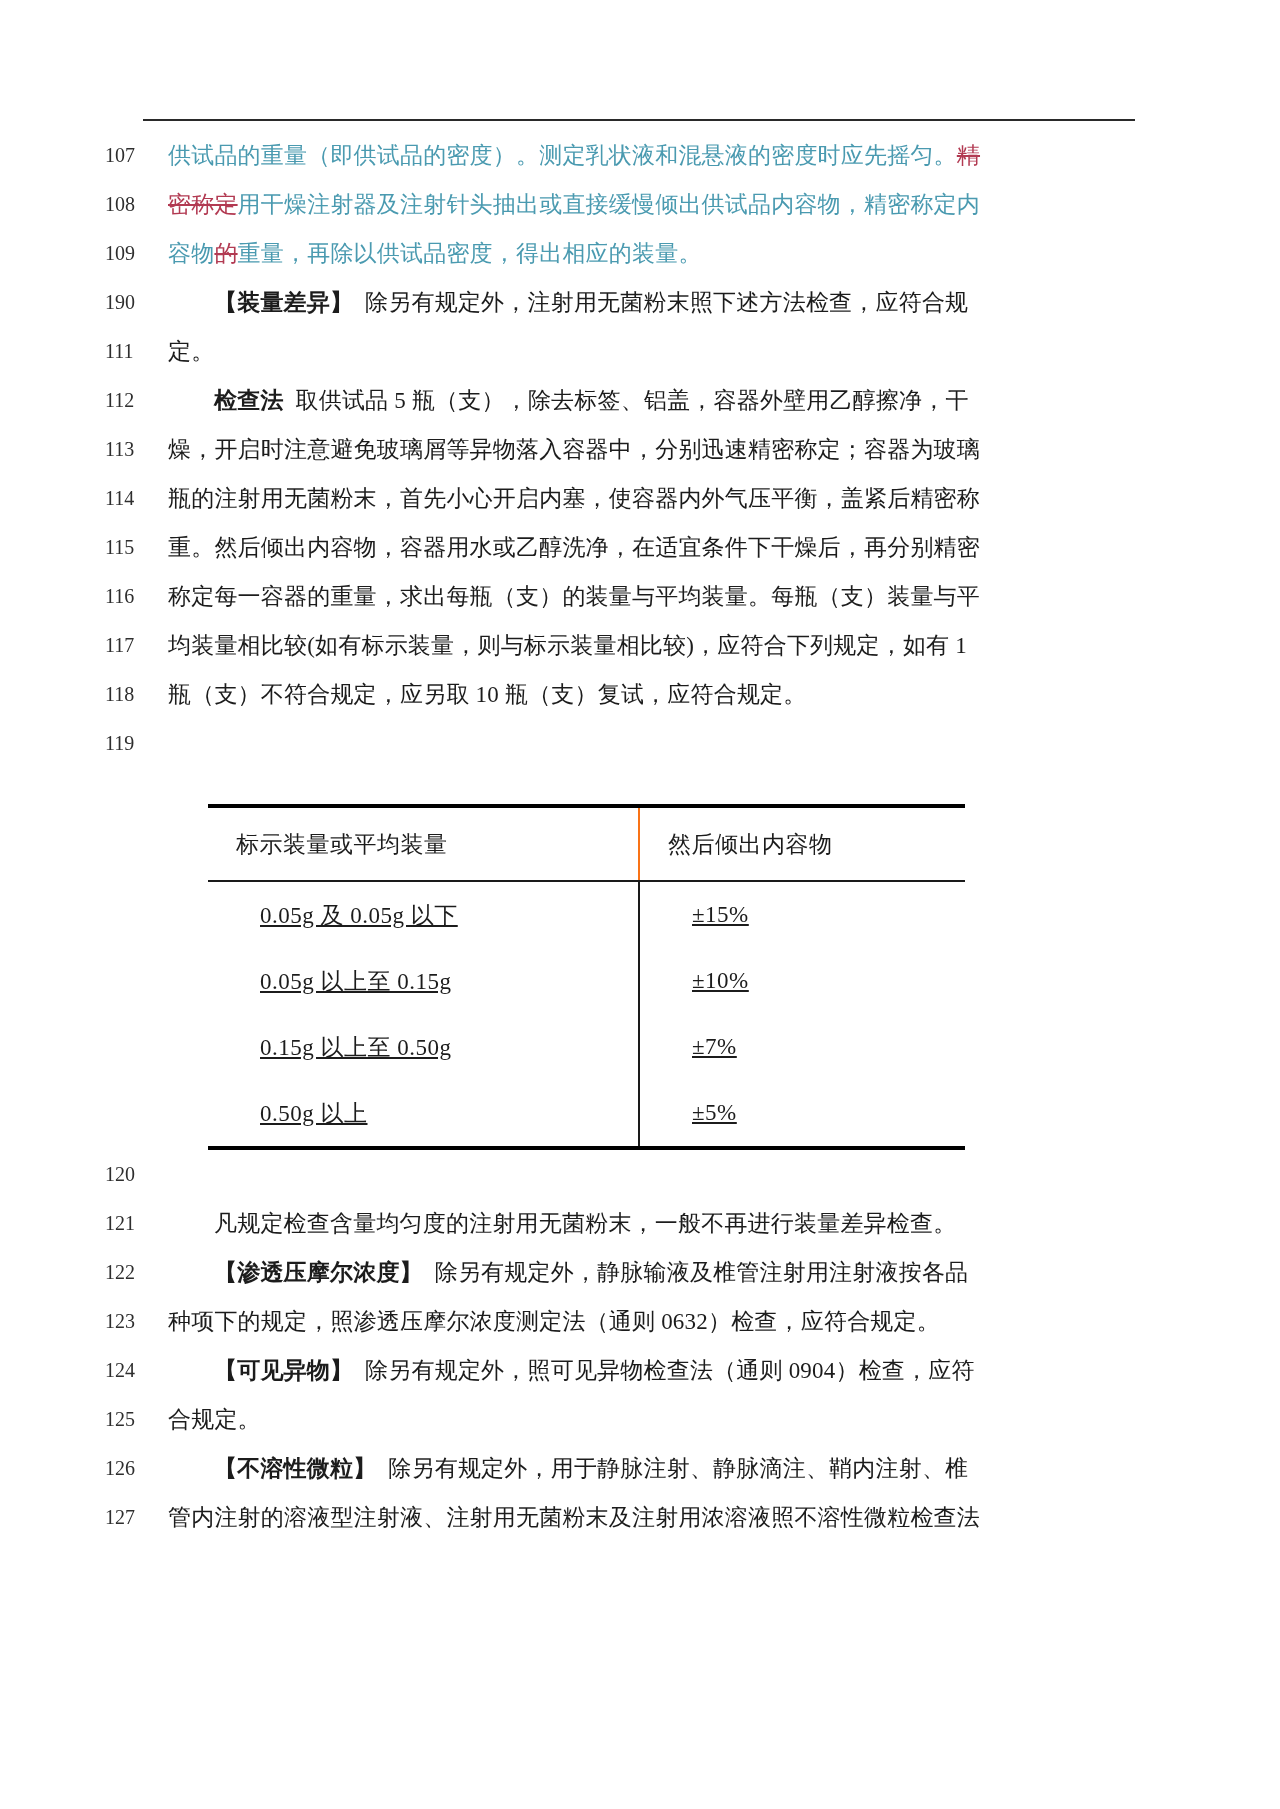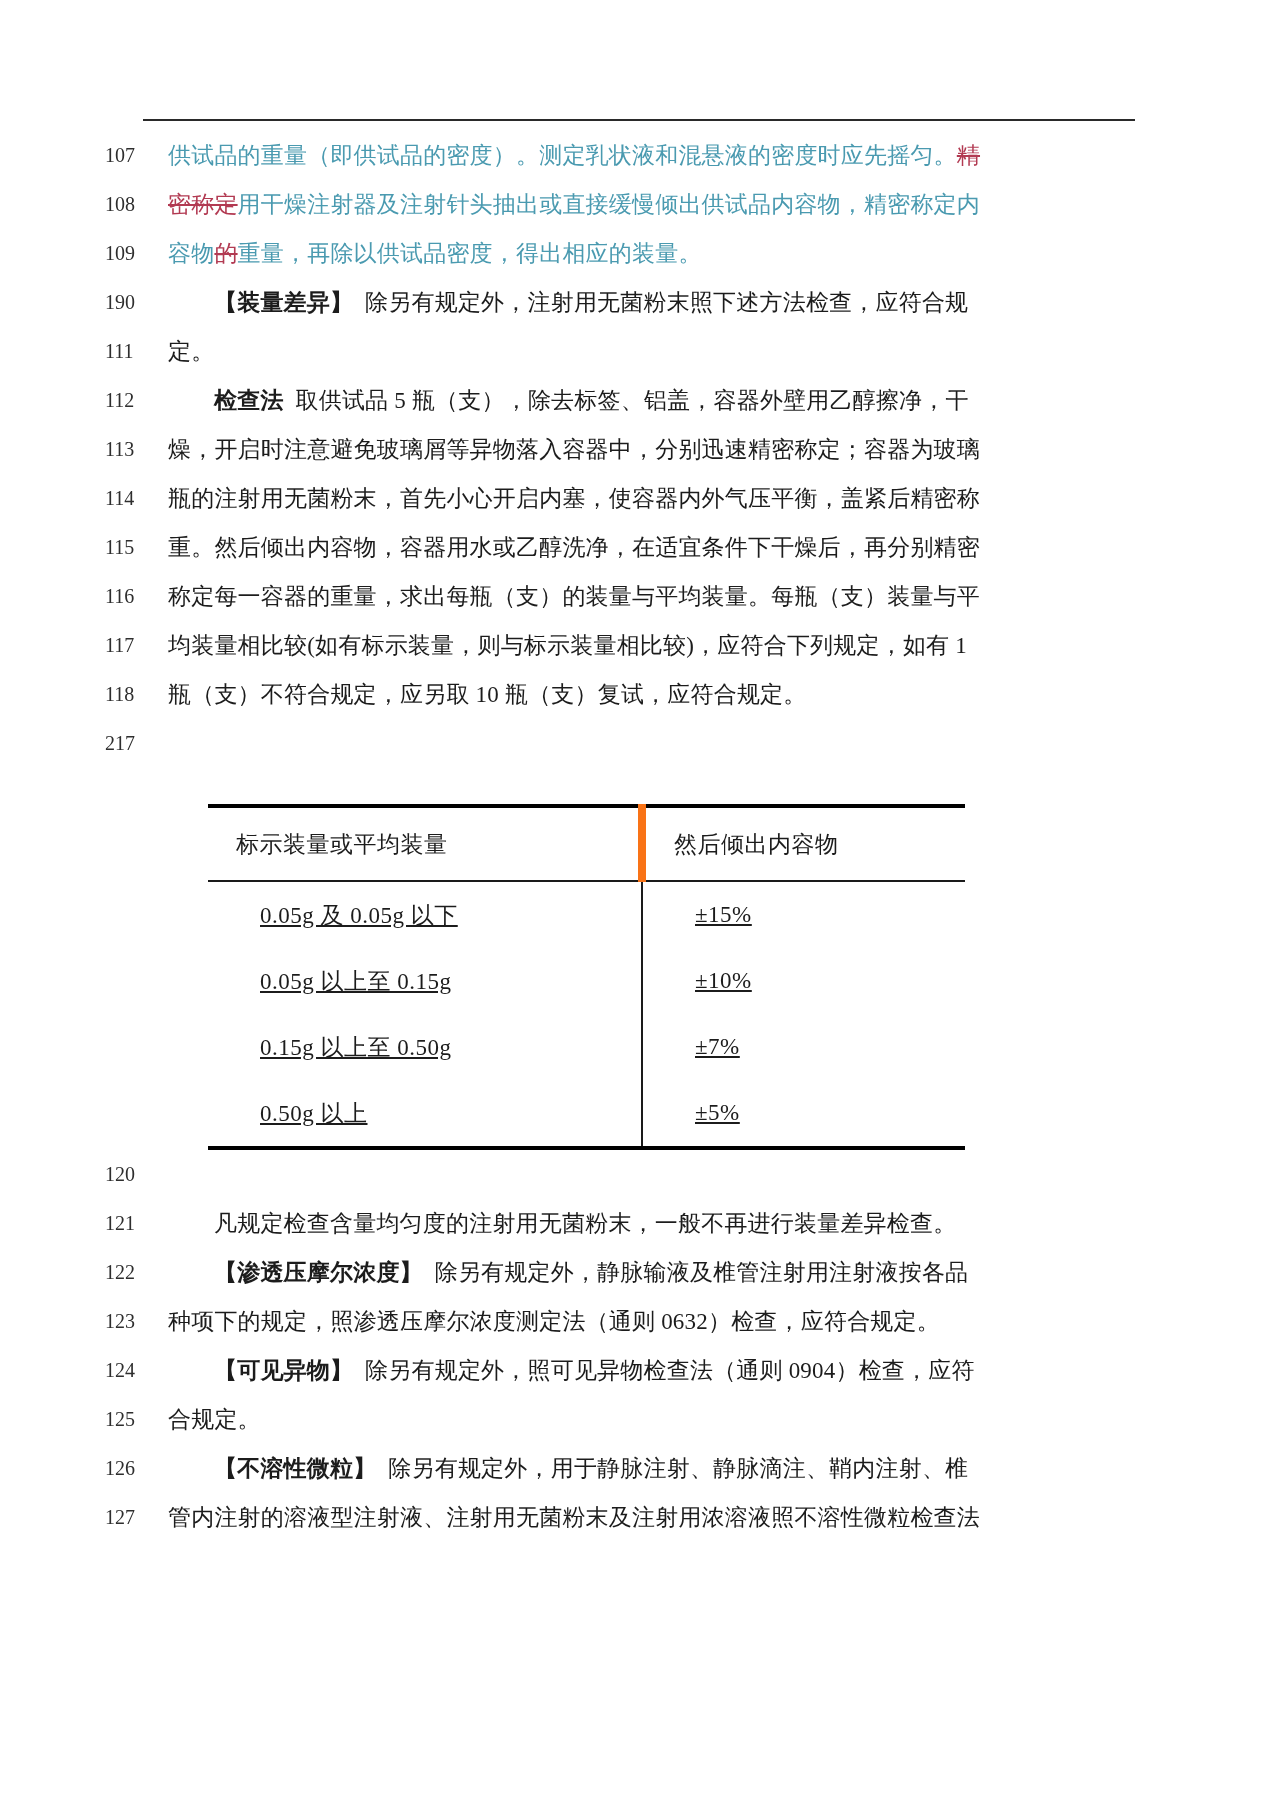--- a/index.html
+++ b/index.html
@@ -22,21 +22,21 @@
   table.lv-table{
     margin:36px 0 0 103px;width:757px;
     border-collapse:collapse;table-layout:fixed;
     border-top:4px solid var(--tbl-color,#000);
     border-bottom:4px solid var(--tbl-color,#000);
   }
   table.lv-table th{
     height:72px;font-weight:normal;font-size:23px;text-align:left;
     padding:0 0 0 28px;border-bottom:2px solid #1a1a1a;letter-spacing:.5px;
   }
-  table.lv-table th.c1{width:402px;border-right:8px solid #f97316;}
+  table.lv-table th.c1{width:402px;border-right:2px solid #f97316;}
   table.lv-table td{height:66px;font-size:23px;padding:0 0 0 52px;letter-spacing:.5px;text-decoration:underline;}
   table.lv-table td.c1{border-right:2px solid #1a1a1a;}
 </style>
 </head>
 <body>
 
 <div class="page">
   <div class="header-rule"></div>
   <div class="content">
     <div id="upper-lines">
@@ -82,21 +82,21 @@
         </div>
         <div class="line">
           <span class="lnum">117</span>
           <span class="ltext"><span class="r-normal">均装量相比较(如有标示装量，则与标示装量相比较)，应符合下列规定，如有 1</span></span>
         </div>
         <div class="line">
           <span class="lnum">118</span>
           <span class="ltext"><span class="r-normal">瓶（支）不符合规定，应另取 10 瓶（支）复试，应符合规定。</span></span>
         </div>
         <div class="line">
-          <span class="lnum">217</span>
+          <span class="lnum">119</span>
           <span class="ltext"></span>
         </div>
       </div>
     <table class="lv-table">
       <thead>
         <tr>
           <th class="c1">标示装量或平均装量</th>
           <th class="c2">然后倾出内容物</th>
         </tr>
       </thead>

